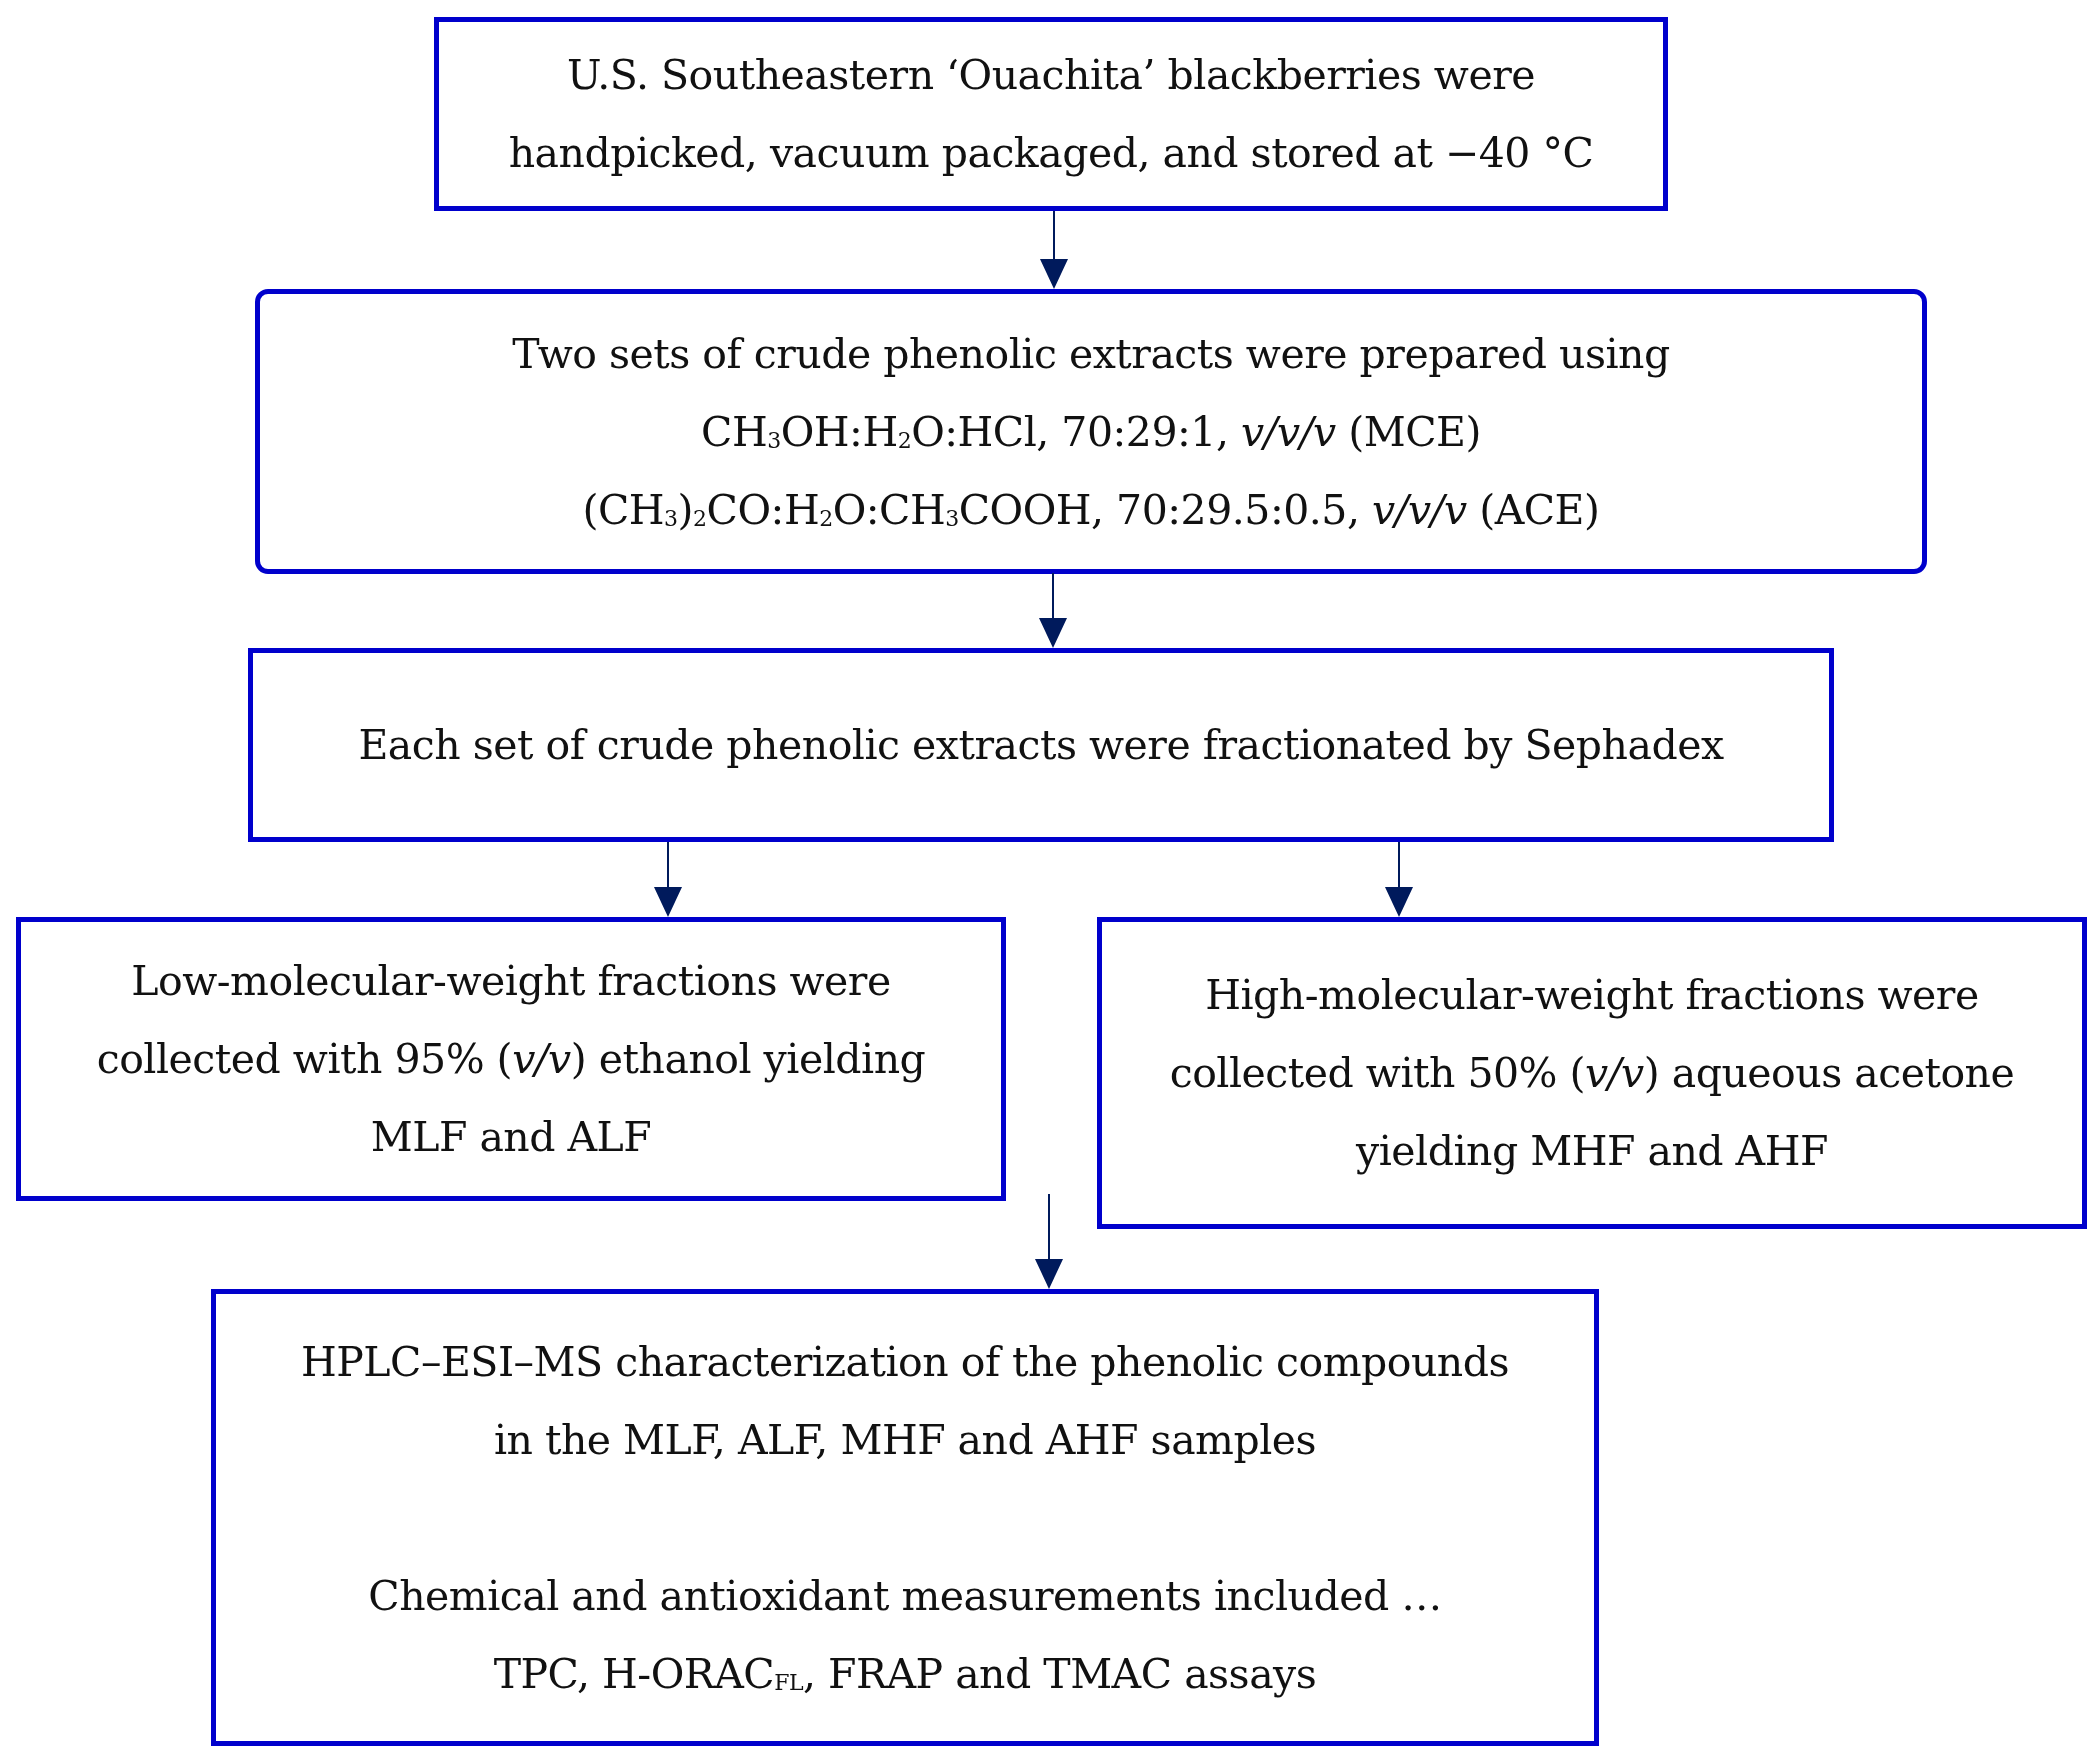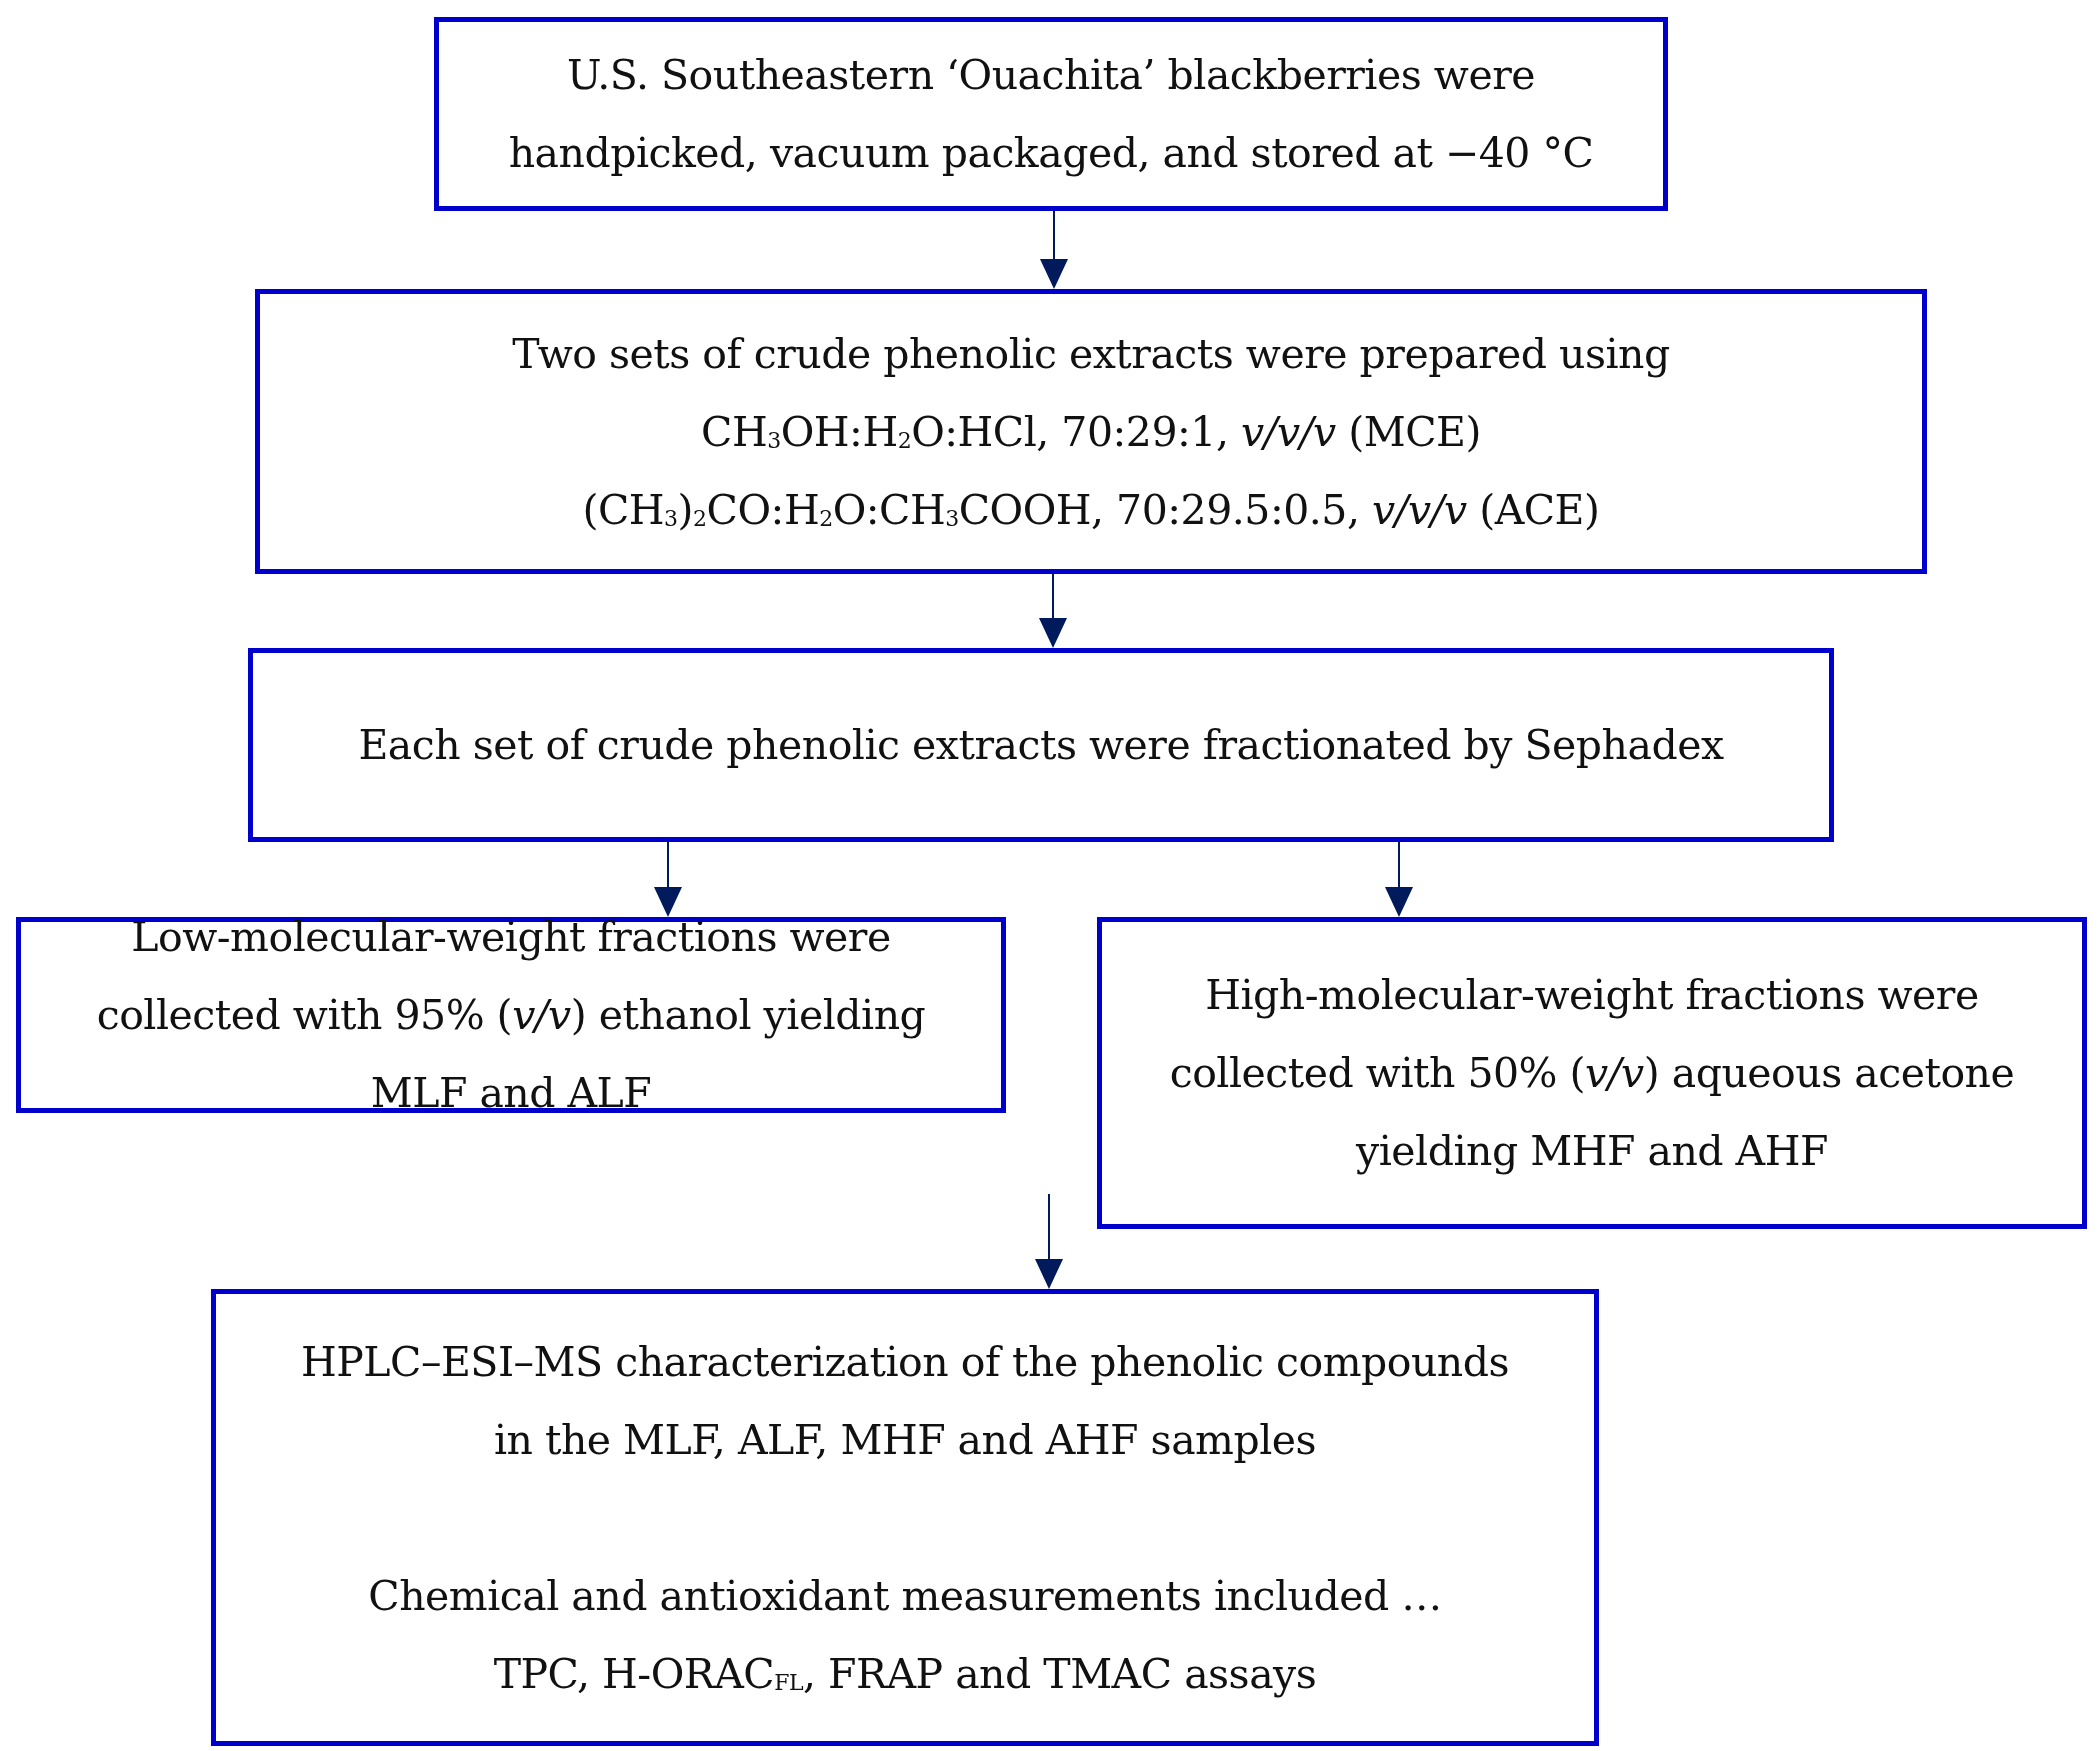--- a/index.html
+++ b/index.html
@@ -38,21 +38,21 @@
 <div class="box" style="left:434px; top:17.3px; width:1234px; height:194px;">
   <span class="line">U.S. Southeastern ‘Ouachita’ blackberries were</span>
   <span class="line">handpicked, vacuum packaged, and stored at −40 °C</span>
 </div>
 
 <div class="arrow" style="left:1054px; top:211px; height:78px;">
   <div class="shaft" style="height:53px;"></div>
     <div class="head"></div>
 </div>
 
-<div class="box" style="left:255px; top:289px; width:1672px; height:285px;">
+<div class="box" style="left:255px; top:289px; width:1672px; height:285px;border-radius:13px;">
   <span class="line">Two sets of crude phenolic extracts were prepared using</span>
   <span class="line"><span>CH</span><sub class="sm">3</sub><span>OH:H</span><sub class="sm">2</sub><span>O:HCl, 70:29:1, </span><span class="it">v/v/v</span><span> (MCE)</span></span>
   <span class="line"><span>(CH</span><sub class="sm">3</sub><span>)</span><sub class="sm">2</sub><span>CO:H</span><sub class="sm">2</sub><span>O:CH</span><sub class="sm">3</sub><span>COOH, 70:29.5:0.5, </span><span class="it">v/v/v</span><span> (ACE)</span></span>
 </div>
 
 <div class="arrow" style="left:1053px; top:573px; height:75px;">
   <div class="shaft" style="height:50px;"></div>
     <div class="head"></div>
 </div>
 
@@ -62,21 +62,21 @@
 
 <div class="arrow" style="left:668px; top:842px; height:75px;">
   <div class="shaft" style="height:50px;"></div>
     <div class="head"></div>
 </div>
 <div class="arrow" style="left:1399px; top:842px; height:75px;">
   <div class="shaft" style="height:50px;"></div>
     <div class="head"></div>
 </div>
 
-<div class="box" style="left:16px; top:917px; width:990px; height:196px;">
+<div class="box" style="left:16px; top:917px; width:990px; height:284px;">
   <span class="line">Low-molecular-weight fractions were</span>
   <span class="line"><span>collected with 95% (</span><span class="it">v/v</span><span>) ethanol yielding</span></span>
   <span class="line">MLF and ALF</span>
 </div>
 
 <div class="box" style="left:1097px; top:917px; width:990px; height:312px;">
   <span class="line">High-molecular-weight fractions were</span>
   <span class="line"><span>collected with 50% (</span><span class="it">v/v</span><span>) aqueous acetone</span></span>
   <span class="line">yielding MHF and AHF</span>
 </div>

